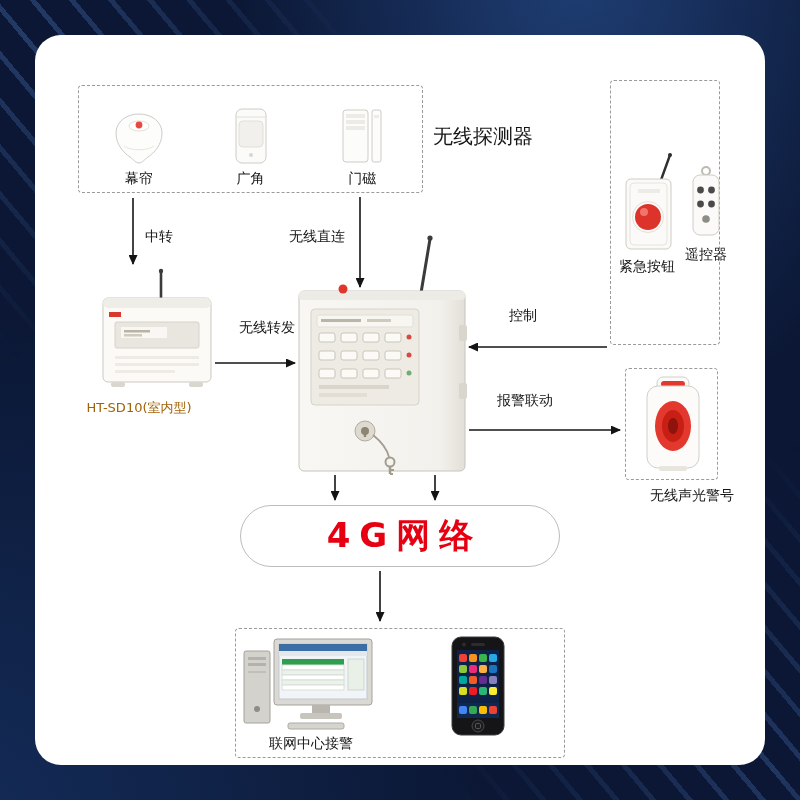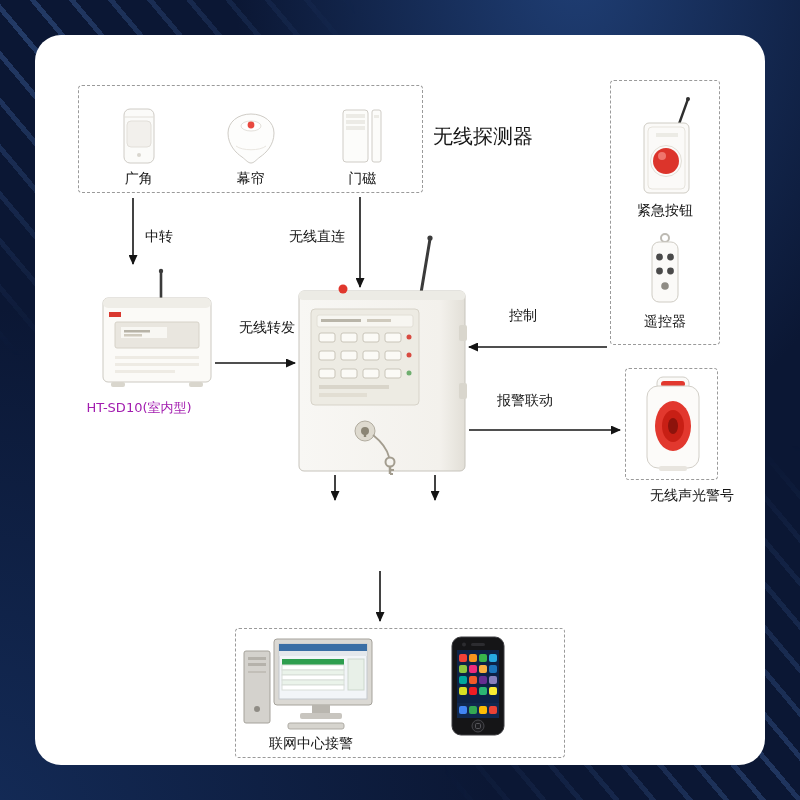--- a/index.html
+++ b/index.html
@@ -30,31 +30,31 @@
   .caption { position:absolute; font-size:20px; color:#151515; white-space:nowrap; }
 
   .arrows-svg { position:absolute; left:0; top:0; pointer-events:none; }
 
   
   .det-box { left:43px; top:50px; width:345px; height:108px; display:flex; padding:6px 4px 5px; }
   .det-cell { flex:1; display:flex; flex-direction:column; align-items:center; justify-content:flex-end; gap:4px; }
   .dev { height:64px; display:flex; align-items:flex-end; justify-content:center; }
 
   
-  .rem-box { left:575px; top:45px; width:110px; height:265px; display:flex; flex-direction:column;
+  .rem-box { left:575px; top:45px; width:110px; height:265px; display:flex; 
     align-items:center; justify-content:space-evenly; padding:4px 0; }
   .rem-cell { display:flex; flex-direction:column; align-items:center; gap:3px; }
 
   
   .siren-box { left:590px; top:333px; width:93px; height:112px; display:flex; align-items:center; justify-content:center; }
   .siren-label { position:absolute; left:575px; top:452px; width:124px; font-size:14px; color:#151515; text-align:right; white-space:nowrap; }
 
   
   .repeater-svg { position:absolute; left:60px; top:233px; }
-  .repeater-label { position:absolute; left:18px; top:364px; width:172px; font-size:13px; color:#a21caf; text-align:center; line-height:1.35; }
+  .repeater-label { position:absolute; left:18px; top:364px; width:172px; font-size:13px; color:#a16207; text-align:center; line-height:1.35; }
 
   
   .panel-svg { position:absolute; left:258px; top:198px; }
 
   
   .net-pill { position:absolute; left:205px; top:470px; width:320px; height:62px;
     border:1px solid #bdbdbd; border-radius:31px; display:flex; align-items:center; justify-content:center; background:#fff; }
   .net-pill span { font-size:34px; font-weight:bold; color:#e60012; letter-spacing:9px; padding-left:9px; }
 
   
@@ -82,39 +82,39 @@
       <line x1="572" y1="312" x2="434" y2="312" stroke="#141414" stroke-width="1.6" marker-end="url(#ah)"></line>
       <line x1="434" y1="395" x2="585" y2="395" stroke="#141414" stroke-width="1.6" marker-end="url(#ah)"></line>
       <line x1="300" y1="440" x2="300" y2="465" stroke="#141414" stroke-width="1.6" marker-end="url(#ah)"></line>
       <line x1="400" y1="440" x2="400" y2="465" stroke="#141414" stroke-width="1.6" marker-end="url(#ah)"></line>
       <line x1="345" y1="536" x2="345" y2="586" stroke="#141414" stroke-width="1.6" marker-end="url(#ah)"></line>
     </svg>
 
     <div class="dashed-box det-box">
       <div class="det-cell">
         <div class="dev">
+          <svg width="58" height="56" viewBox="0 0 58 56">
+            <path d="M29 4 C42 4 52 12 52 23 C52 35 44 43 38 47 C34 50 32 53 29 53 C26 53 24 50 20 47 C14 43 6 35 6 23 C6 12 16 4 29 4 Z" fill="#fdfdfc" stroke="#cfccc6"></path>
+            <ellipse cx="29" cy="16" rx="10" ry="5" fill="#ffffff" stroke="#e3e0da"></ellipse>
+            <circle cx="29" cy="15" r="3.4" fill="#e8483f"></circle>
+            <path d="M14 36 C20 41 38 41 44 36" stroke="#e9e6e0" fill="none"></path>
+          </svg>
+        </div>
+        <div class="lbl">幕帘</div>
+      </div>
+      <div class="det-cell">
+        <div class="dev">
           <svg width="42" height="60" viewBox="0 0 42 60">
             <rect x="6" y="3" width="30" height="54" rx="6" fill="#fbfbf9" stroke="#cfccc6"></rect>
             <line x1="6" y1="11" x2="36" y2="11" stroke="#e2dfd9"></line>
             <rect x="9" y="15" width="24" height="26" rx="4" fill="#f2f0ec" stroke="#e2dfd9"></rect>
             <circle cx="21" cy="49" r="2" fill="#d9d6cf"></circle>
           </svg>
         </div>
         <div class="lbl">广角</div>
-      </div>
-      <div class="det-cell">
-        <div class="dev">
-          <svg width="58" height="56" viewBox="0 0 58 56">
-            <path d="M29 4 C42 4 52 12 52 23 C52 35 44 43 38 47 C34 50 32 53 29 53 C26 53 24 50 20 47 C14 43 6 35 6 23 C6 12 16 4 29 4 Z" fill="#fdfdfc" stroke="#cfccc6"></path>
-            <ellipse cx="29" cy="16" rx="10" ry="5" fill="#ffffff" stroke="#e3e0da"></ellipse>
-            <circle cx="29" cy="15" r="3.4" fill="#e8483f"></circle>
-            <path d="M14 36 C20 41 38 41 44 36" stroke="#e9e6e0" fill="none"></path>
-          </svg>
-        </div>
-        <div class="lbl">幕帘</div>
       </div>
       <div class="det-cell">
         <div class="dev">
           <svg width="46" height="60" viewBox="0 0 46 60">
             <rect x="4" y="4" width="25" height="52" rx="3" fill="#fcfcfa" stroke="#cfccc6"></rect>
             <rect x="7" y="8" width="19" height="4" fill="#ecebe6"></rect>
             <rect x="7" y="14" width="19" height="4" fill="#ecebe6"></rect>
             <rect x="7" y="20" width="19" height="4" fill="#ecebe6"></rect>
             <rect x="33" y="4" width="9" height="52" rx="2" fill="#fcfcfa" stroke="#cfccc6"></rect>
             <rect x="35" y="9" width="5" height="3" fill="#ecebe6"></rect>
@@ -235,20 +235,23 @@
         <rect x="28" y="7" width="24" height="6" rx="3" fill="#e2382e"></rect>
         <rect x="14" y="12" width="52" height="82" rx="11" fill="#fcfbf9" stroke="#d2cfc8"></rect>
         <ellipse cx="40" cy="52" rx="18" ry="25" fill="#e2382e"></ellipse>
         <ellipse cx="40" cy="52" rx="11" ry="16" fill="#c81f15"></ellipse>
         <ellipse cx="40" cy="52" rx="5" ry="8" fill="#8d130c"></ellipse>
         <rect x="26" y="92" width="28" height="5" rx="2" fill="#e8e5df"></rect>
       </svg>
     </div>
     <div class="siren-label">无线声光警号</div>
 
+    <div class="net-pill">
+      <span>4G网络</span>
+    </div>
 
     <div class="dashed-box recv-box">
       <svg style="position:absolute; left:6px; top:8px;" width="135" height="96" viewBox="0 0 135 96">
         <rect x="2" y="14" width="26" height="72" rx="2" fill="#d4d2cd" stroke="#a5a29b"></rect>
         <rect x="6" y="20" width="18" height="3" fill="#b5b2ab"></rect>
         <rect x="6" y="26" width="18" height="3" fill="#b5b2ab"></rect>
         <rect x="6" y="34" width="18" height="2" fill="#c2bfb8"></rect>
         <circle cx="15" cy="72" r="3" fill="#8f8c85"></circle>
         <rect x="32" y="2" width="98" height="66" rx="3" fill="#dbd9d4" stroke="#a5a29b"></rect>
         <rect x="37" y="7" width="88" height="55" fill="#f2f5f8" stroke="#c3c7cc"></rect>

